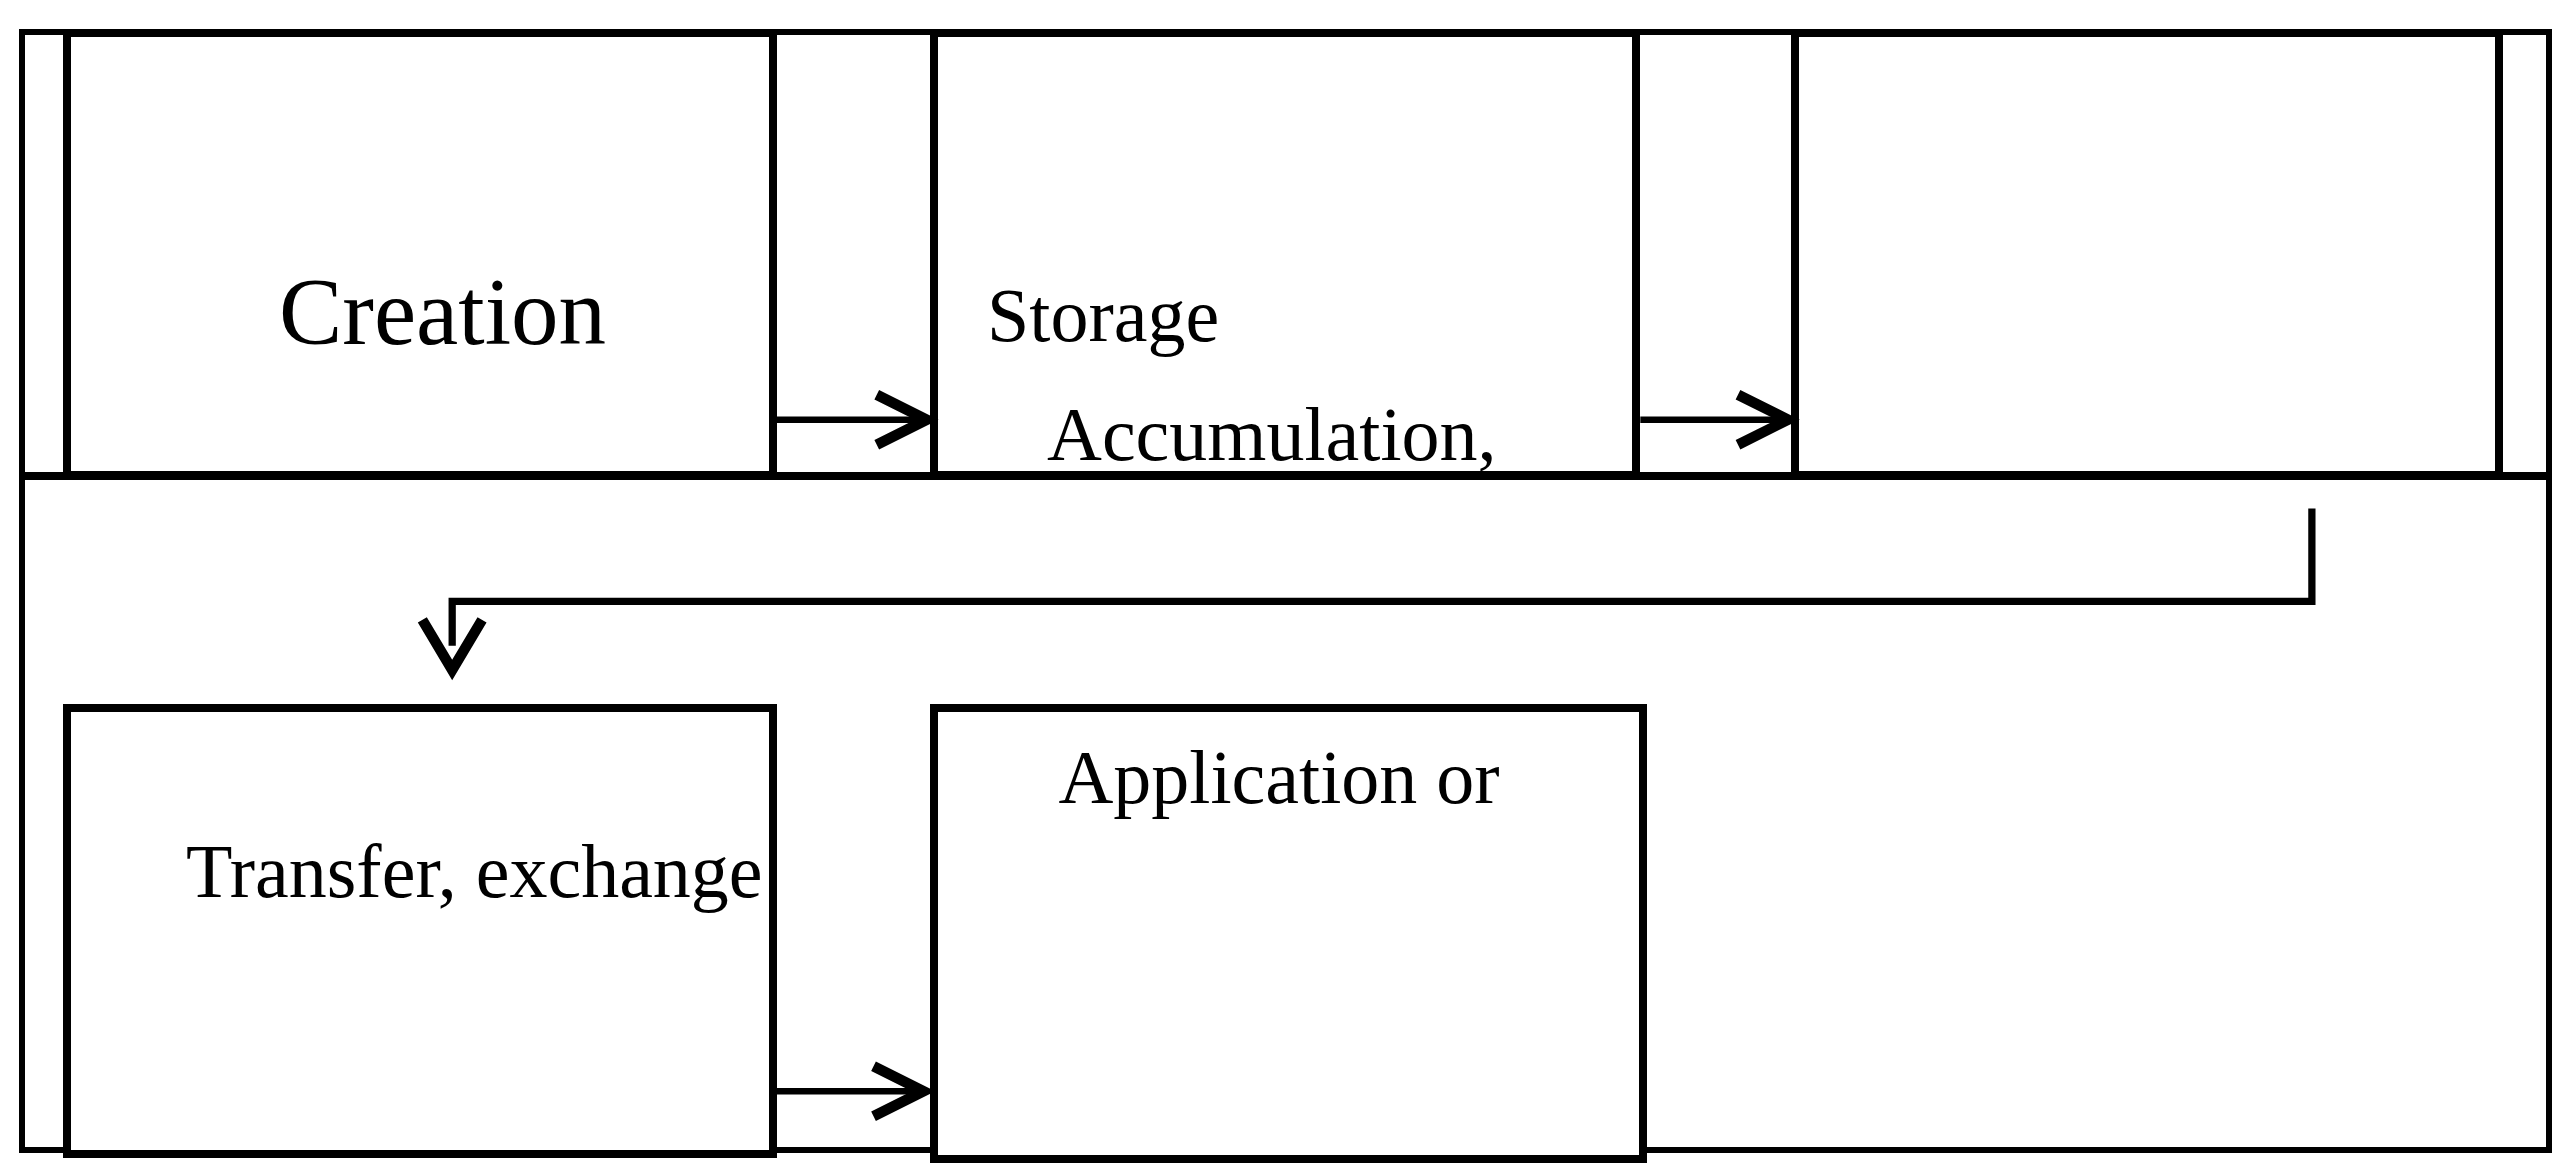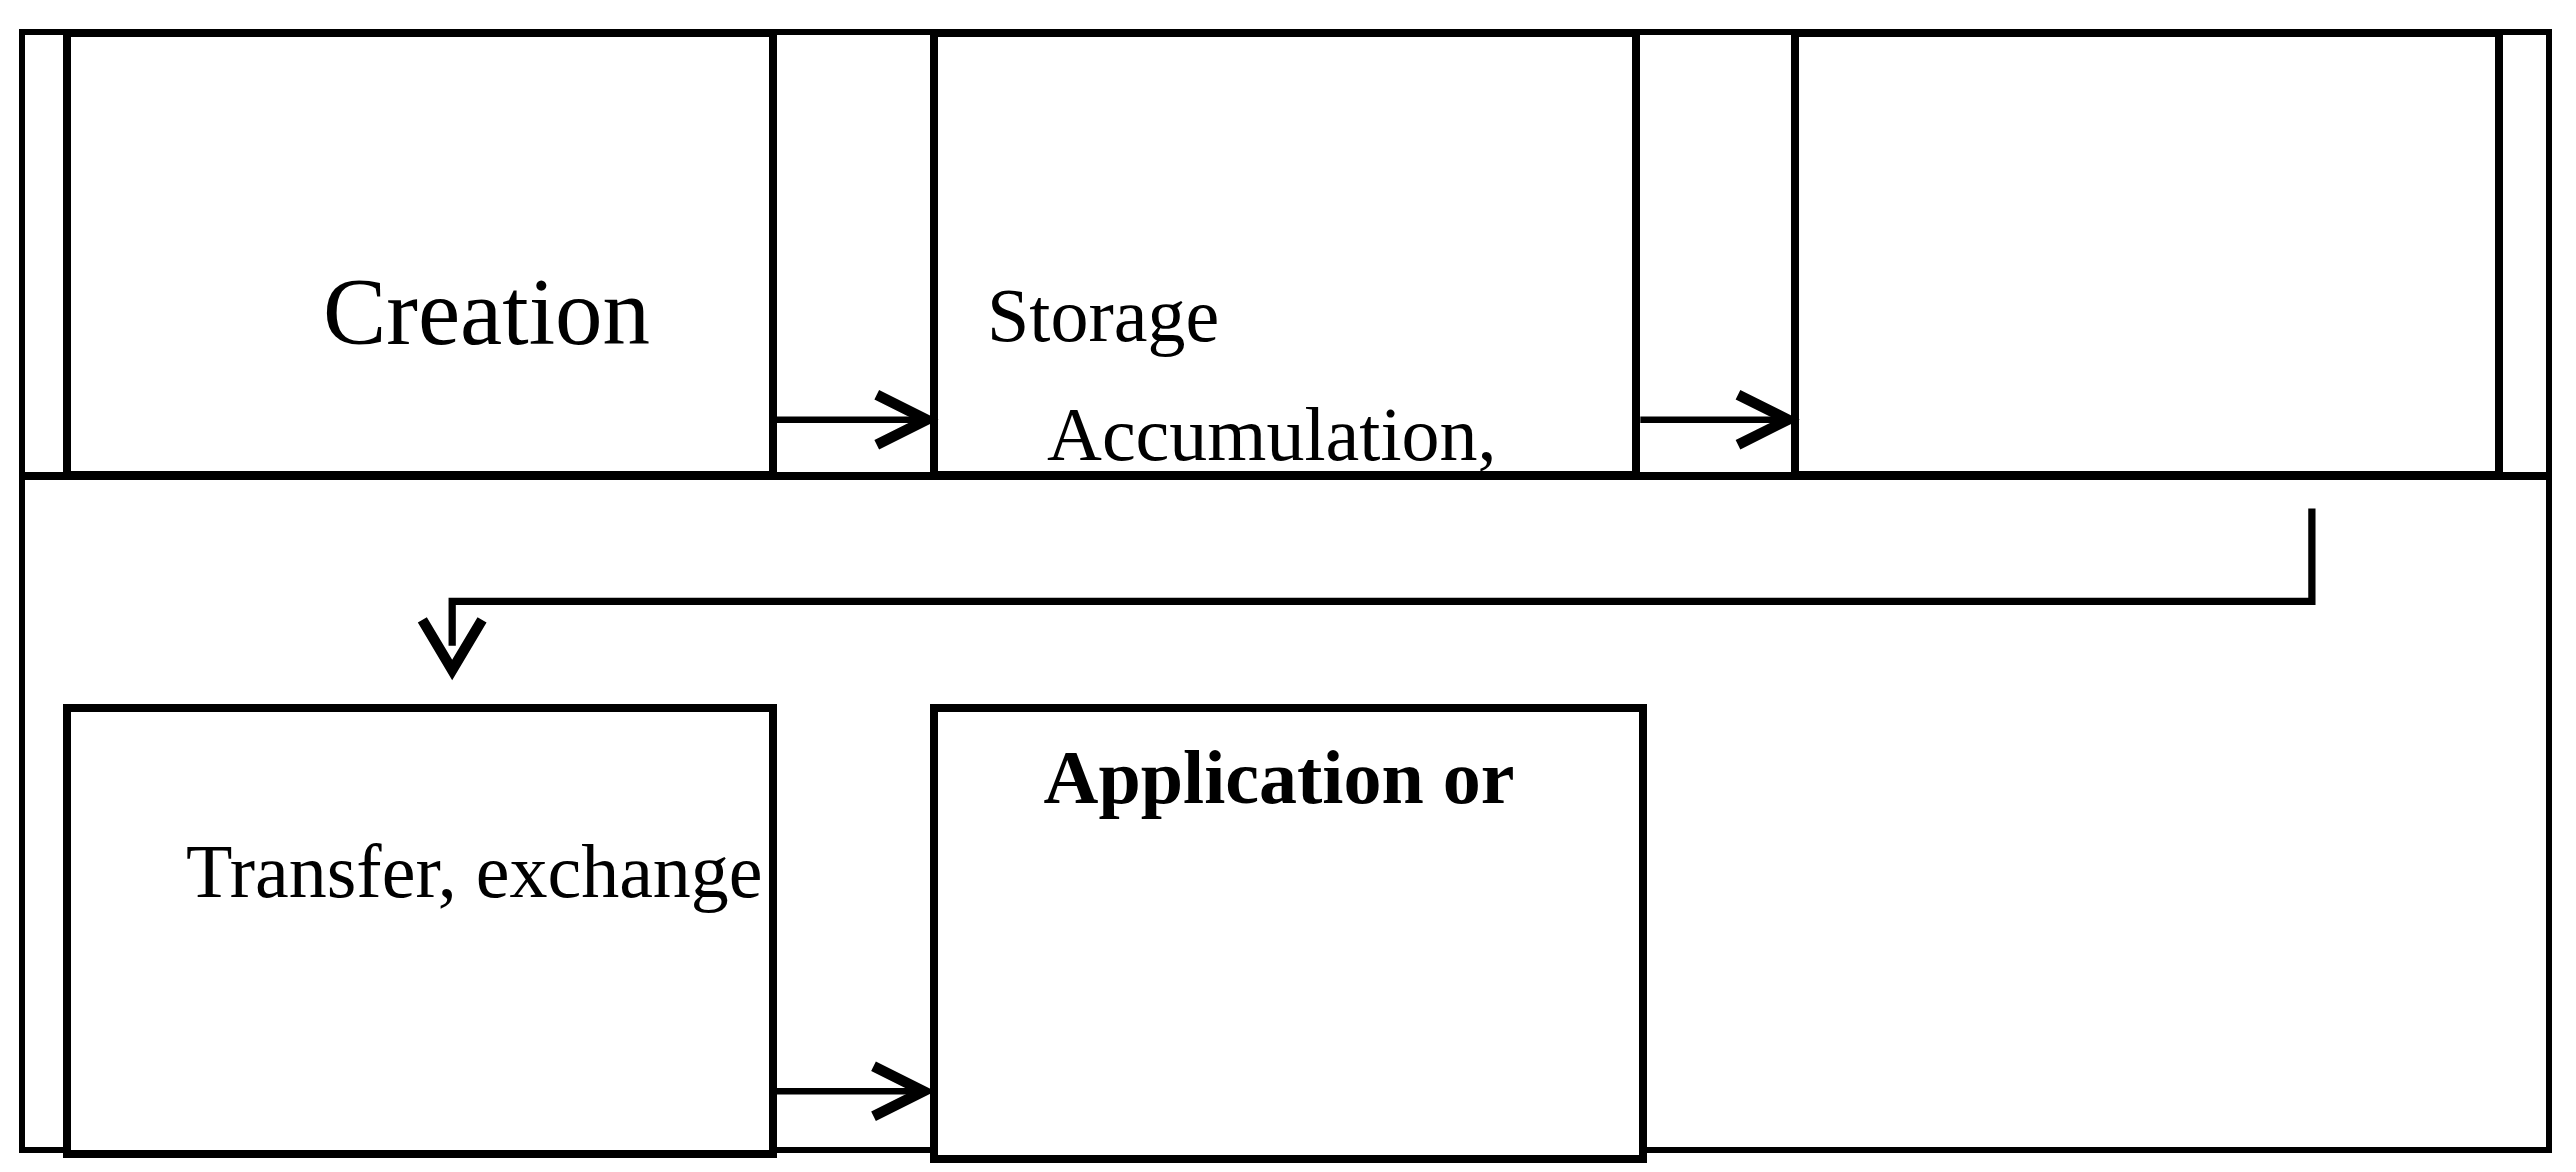--- a/index.html
+++ b/index.html
@@ -43,21 +43,21 @@
   .box-recuperation  { left: 1791px; top: 29px;  width: 712px; height: 450px; }
   .box-transfer      { left: 63px;   top: 704px; width: 714px; height: 454px; }
   .box-application   { left: 930px; top: 704px; width: 717px; height: 459px; }
 
   
   .label {
     line-height: 119px;
     white-space: nowrap;
   }
   .label .line { display: block; }
-  .big   { font-size: 95px; padding-left: 44px; }
+  .big   { font-size: 95px; }
   .small { font-size: 76px; }
 
   .lbl-creation {
     left: 63px; top: 253px; width: 714px;
     text-align: center; text-indent: 45px;
   }
   .lbl-accumulation {
     left: 987px; top: 256px; width: 646px;
     text-align: left;
   }
@@ -66,21 +66,20 @@
     left: 1791px; top: 253px; width: 712px;
     text-align: center; text-indent: 57px;
   }
   .lbl-transfer {
     left: 186px; top: 812px;
     text-align: right;
   }
   .lbl-application {
     left: 930px; top: 718px; width: 698px;
     text-align: center;
-    font-weight: bold;
   }
 
   
   .arrow-layer {
     left: 0; top: 0;
     width: 2576px; height: 1172px;
     pointer-events: none;
   }
   .shaft  { stroke: #000000; stroke-width: 8px;  fill: none; }
   .elbow  { stroke: #000000; stroke-width: 9px;  fill: none; }

